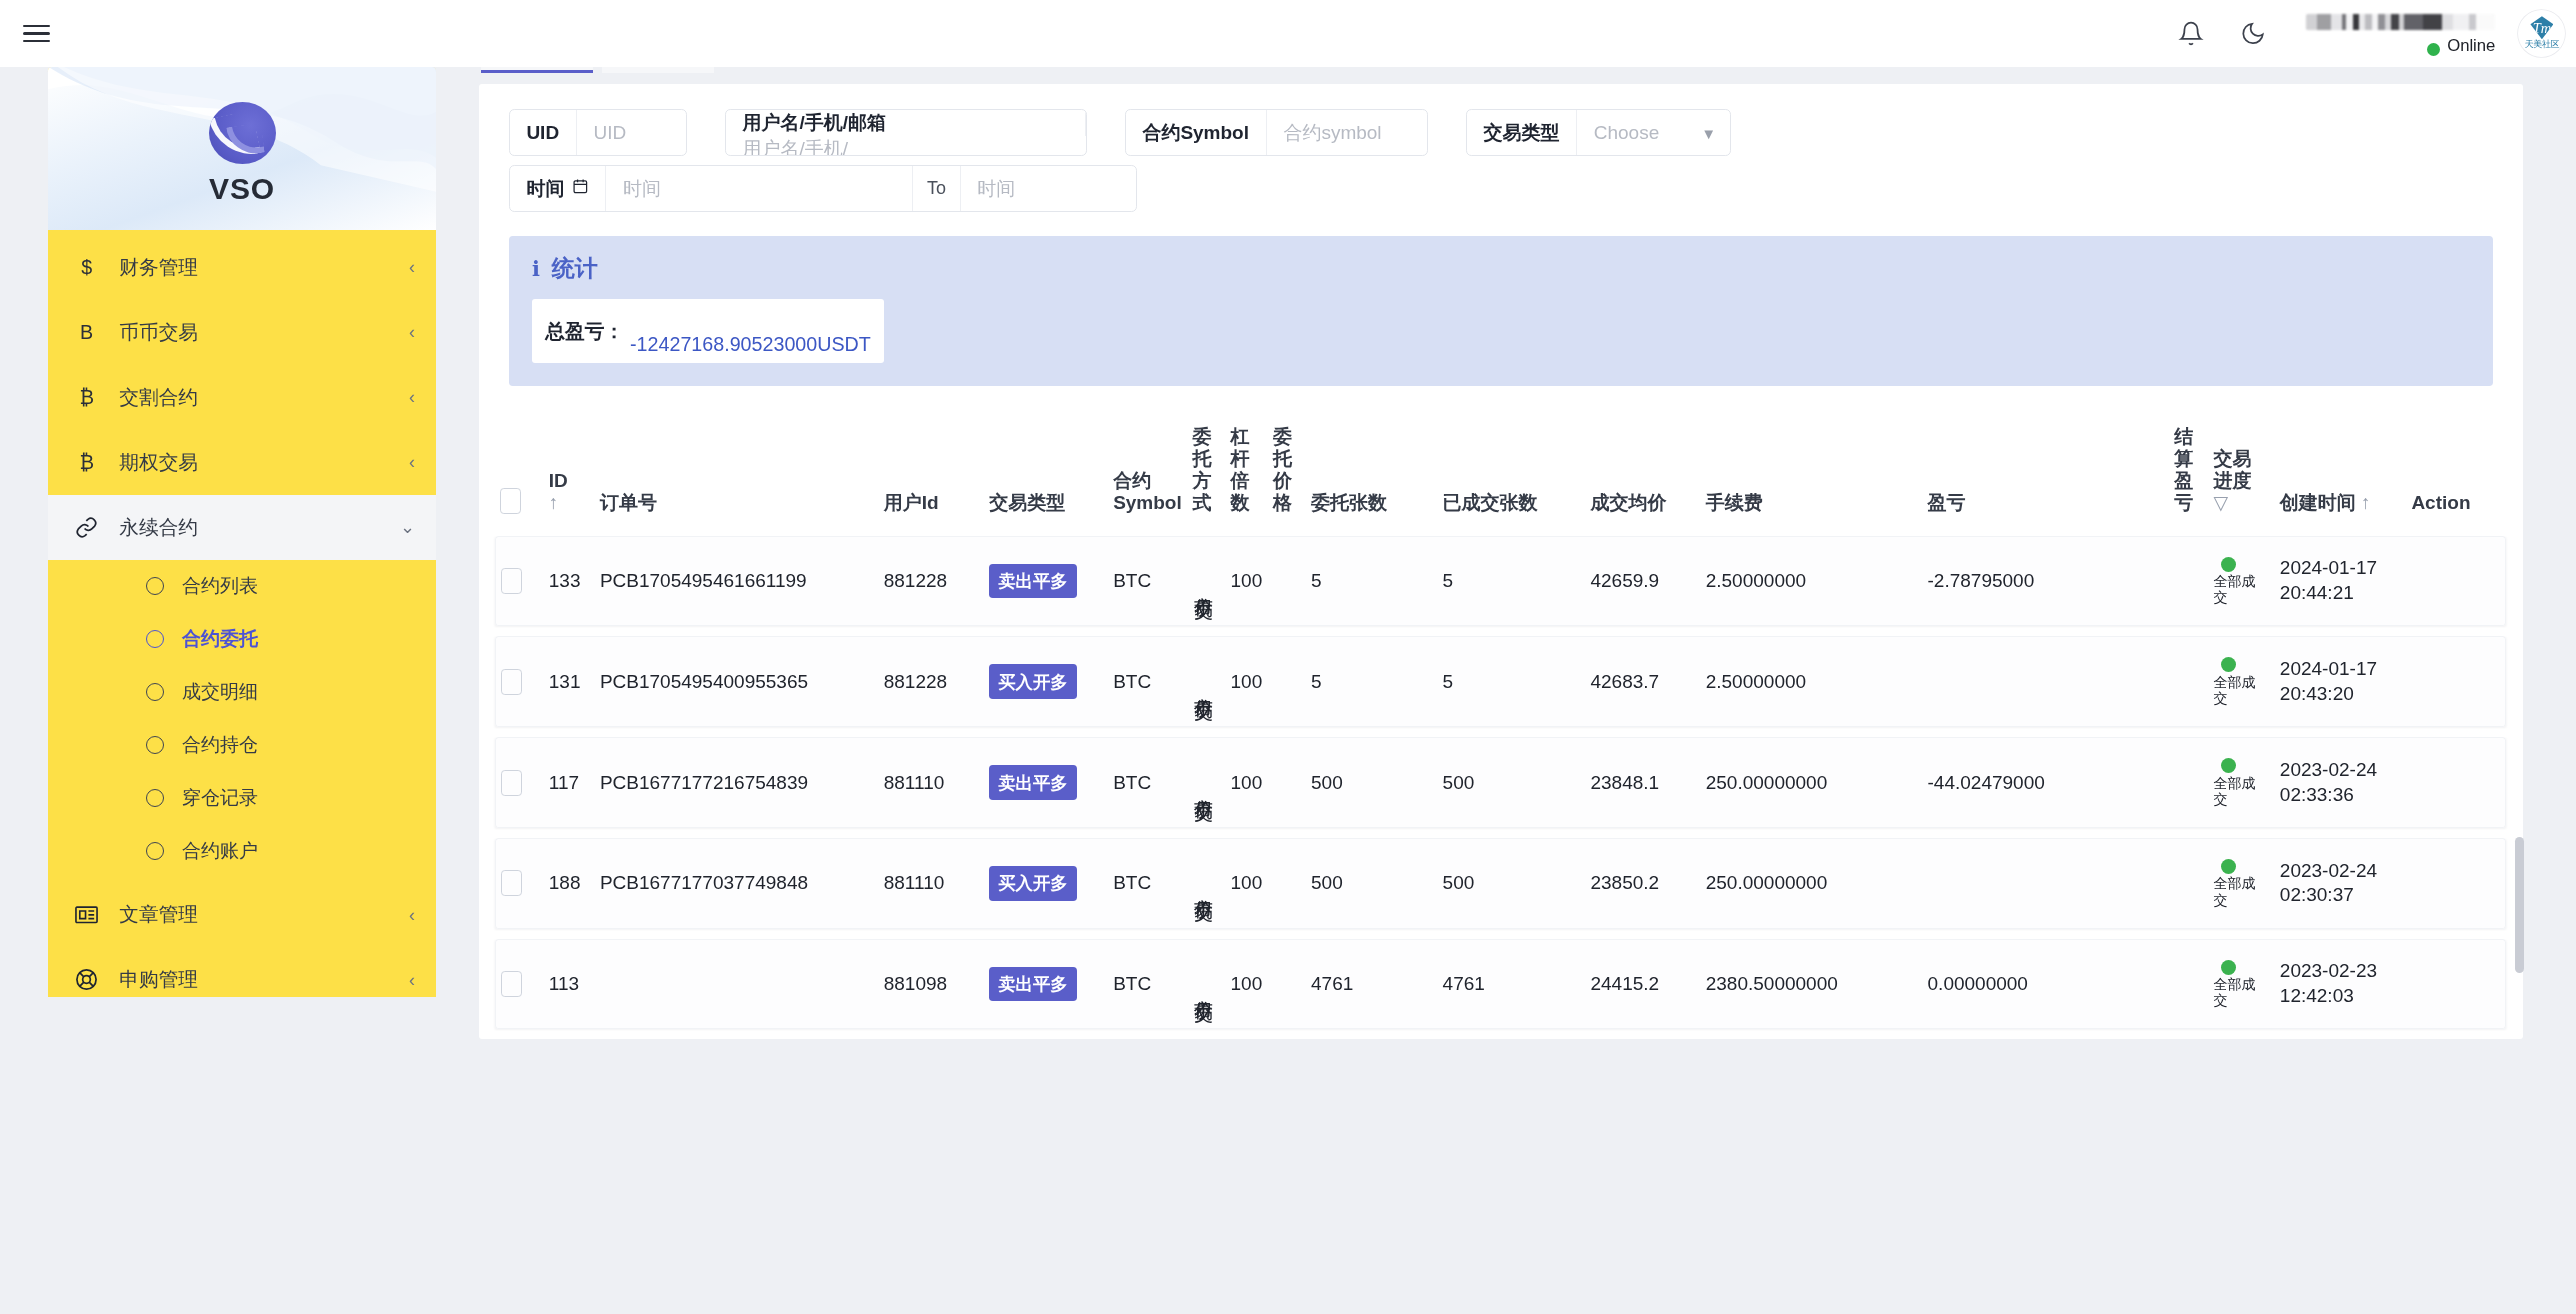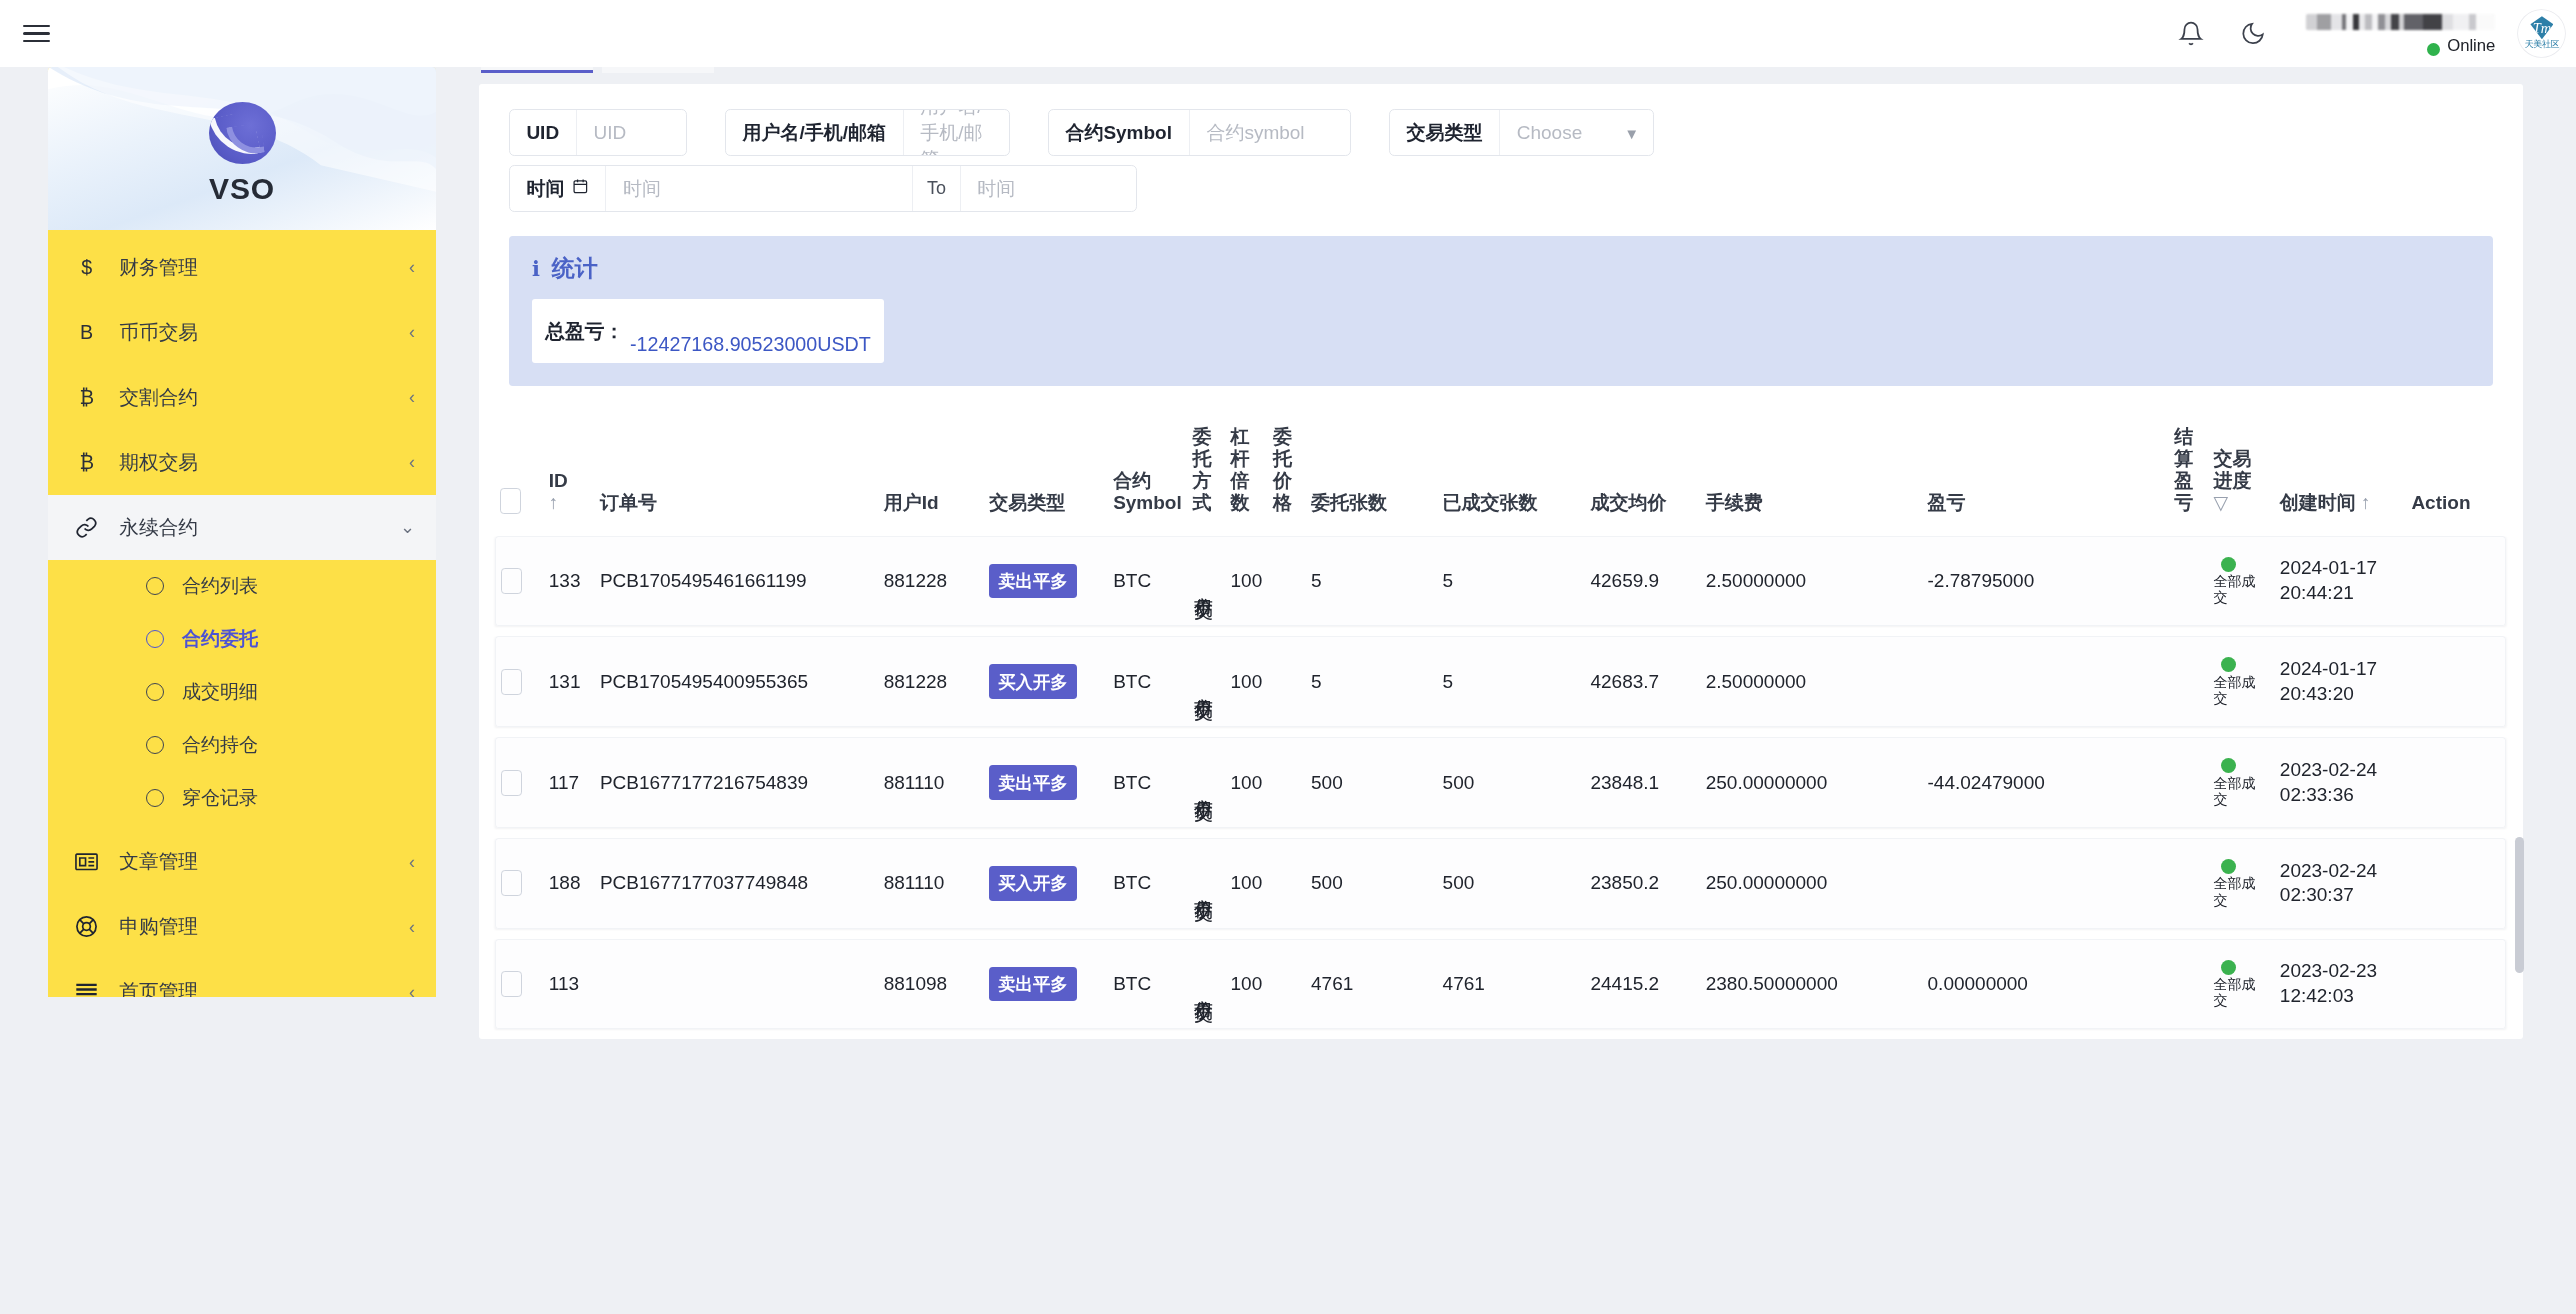--- a/index.html
+++ b/index.html
@@ -95,21 +95,21 @@
 
   .filter-row{ display:flex; align-items:center; padding:0 30px; gap:38px; height:56px;}
   .field{ display:flex; align-items:stretch; border:0.8px solid #e3e6ec; border-radius:5.3px; height:47px;
     background:#ffffff; overflow:hidden;}
   .field-label{ display:flex; align-items:center; padding:0 16.7px; font-size:19px; font-weight:bold;
     color:#1f2430; border-right:0.8px solid #edeff3; white-space:nowrap; gap:7.6px;}
   .field-input{ display:flex; align-items:center; padding:0 16.7px; font-size:19px; color:#b6bac3;
     min-width:45px; cursor:text;}
   .field.uid{ width:178px;}
   .field.uid .field-input{ width:102px;}
-  .field.user{ width:285px;}
+  .field.user{ width:362px;flex-direction:column;}
   .field.user .field-input{ width:144px;}
   .field.symbol{ width:303px;}
   .field.symbol .field-input{ width:159px;}
   .field.type{ width:265px; position:relative;}
   .field.type .field-input{ width:195px;}
   .caret{ position:absolute; right:13.6px; top:50%; transform:translateY(-50%);
     font-size:15px; color:#9aa0ab;}
   .field.time{ width:628px;}
   .to-sep{ display:flex; align-items:center; padding:0 13.6px; font-size:18px; color:#4a505b;
     border-left:0.8px solid #edeff3; border-right:0.8px solid #edeff3;}
@@ -254,20 +254,24 @@
           <span class="ring"></span>
           <span>成交明细</span>
         </div>
         <div class="sub-item">
           <span class="ring"></span>
           <span>合约持仓</span>
         </div>
         <div class="sub-item">
           <span class="ring"></span>
           <span>穿仓记录</span>
+        </div>
+        <div class="sub-item">
+          <span class="ring"></span>
+          <span>合约账户</span>
         </div>
       </div>
 
       <div class="nav-item">
         <span class="nav-ico">
           <svg width="23" height="19.7" viewBox="0 0 24 20" fill="none" stroke="#1f2430" stroke-width="1.7">
             <rect x="1" y="2" width="22" height="16" rx="1"></rect>
               <path d="M5 6h6v8H5z"></path>
               <path d="M14 6h6M14 10h6M14 14h6"></path>
           </svg>

